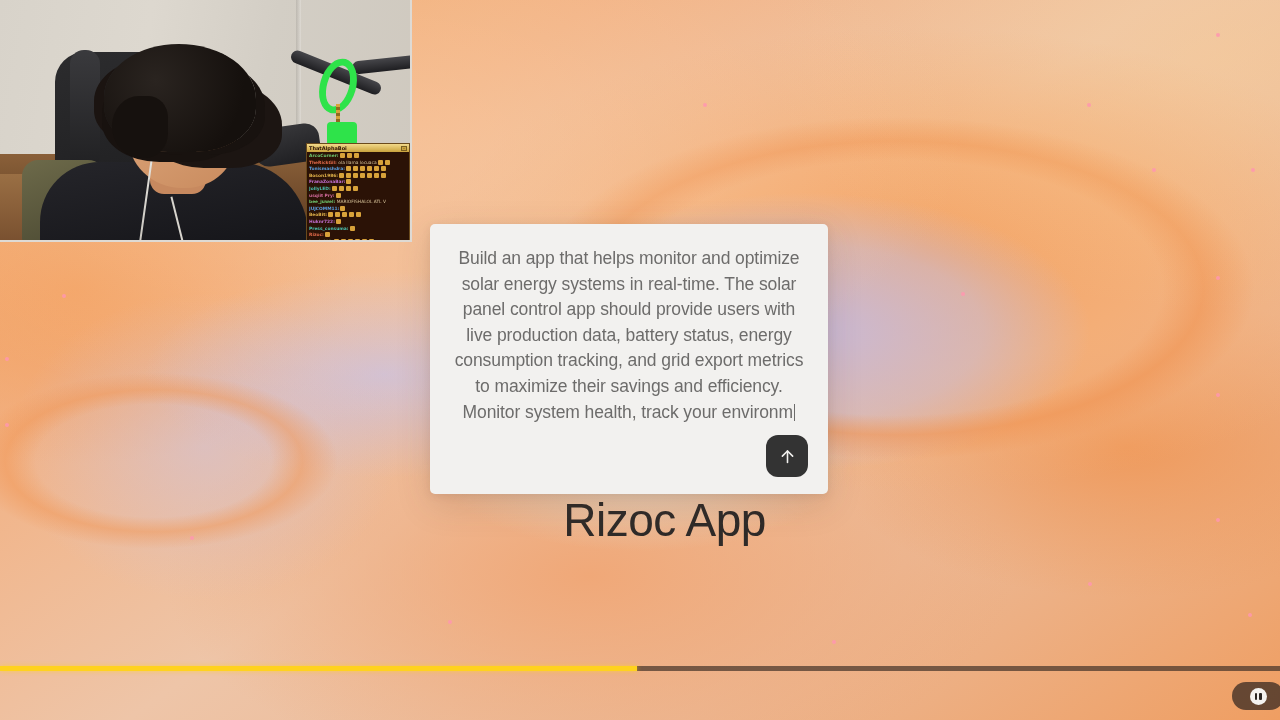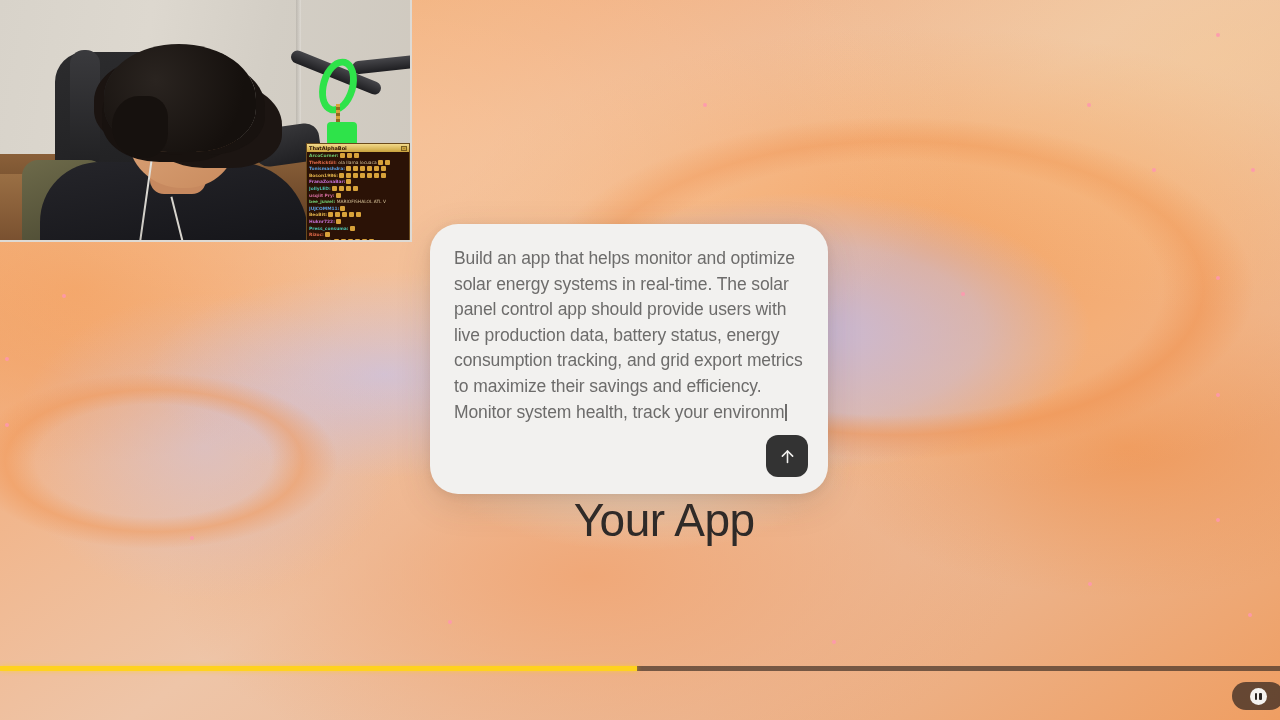--- a/index.html
+++ b/index.html
@@ -62,24 +62,25 @@
     color:#2f2b29;
     white-space:pre;
     user-select:none;
   }
 
   
   #prompt-card {
     position:absolute; left:430px; top:224px;
     width:398px; height:270px;
     background:#f2f1ef;
-    border-radius:28px;
+    border-radius:5px;
     box-shadow:0 10px 34px rgba(90,60,40,0.17), 0 2px 8px rgba(90,60,40,0.10);
     padding:22px 24px 0 24px;
     overflow:hidden;
+    text-align:center;
   }
   #prompt-text {
     font-size:17.5px; line-height:25.6px;
     color:#6d6c6b;
     letter-spacing:-0.1px;
     white-space:pre-wrap;
     word-break:normal;
   }
   .caret {
     display:inline-block;
@@ -337,21 +338,21 @@
       <div class="sparkle" style="left: 1088px; top: 582px;"></div>
       <div class="sparkle" style="left: 832px; top: 640px;"></div>
       <div class="sparkle" style="left: 448px; top: 620px;"></div>
       <div class="sparkle" style="left: 190px; top: 536px;"></div>
       <div class="sparkle" style="left: 1248px; top: 613px;"></div>
     </div>
 
   <div id="headline">
     <span>Building</span>
     <span style="display:inline-block;width:496px"></span>
-    <span>Your App</span>
+    <span>Rizoc App</span>
   </div>
 
   <div id="prompt-card">
     <div id="prompt-text"><span id="prompt-text-value">Build an app that helps monitor and optimize solar energy systems in real-time. The solar panel control app should provide users with live production data, battery status, energy consumption tracking, and grid export metrics to maximize their savings and efficiency. Monitor system health, track your environm</span><span class="caret"></span></div>
 
     <div id="send-button">
       <span>
         <svg width="19" height="19" viewBox="0 0 24 24" fill="none" stroke="#f2f1ef" stroke-width="2" stroke-linecap="round" stroke-linejoin="round">
           <line x1="12" y1="19.5" x2="12" y2="5"></line>
           <polyline points="5.5,11.5 12,5 18.5,11.5"></polyline>

